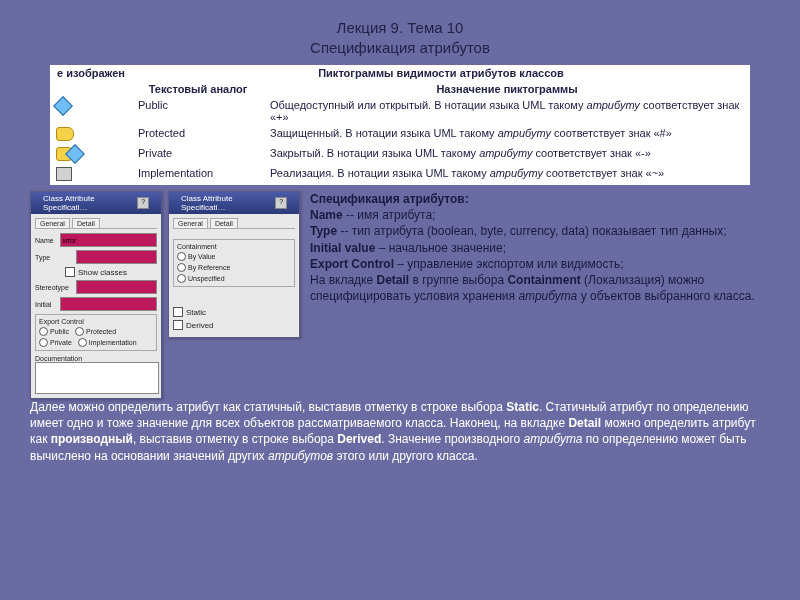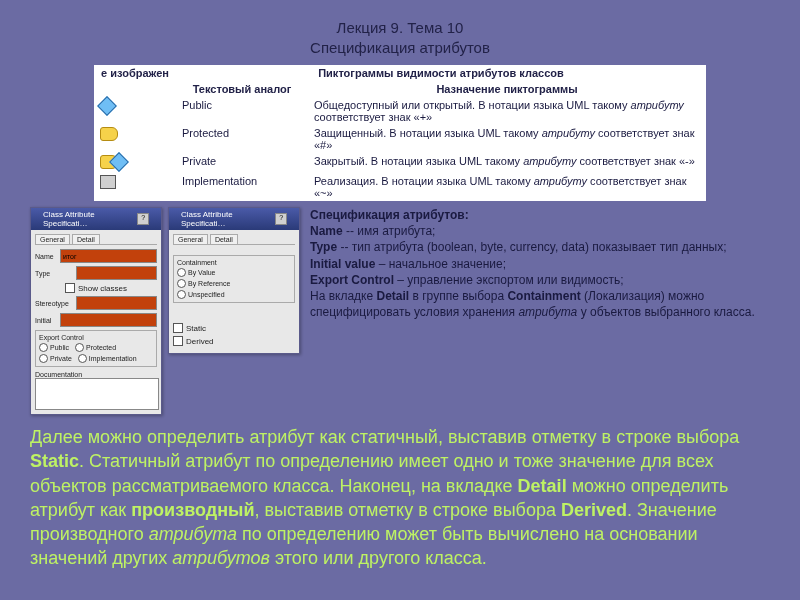--- a/index.html
+++ b/index.html
@@ -20,21 +20,21 @@
     text-align: center;
     font-weight: normal;
     font-size: 15px;
     color: #222248;
     margin-bottom: 8px;
     line-height: 1.3;
   }
   .tbl {
     background: #ffffff;
     border-collapse: collapse;
-    width: 612px;
+    width: 700px;
     margin: 0 auto 6px auto;
   }
   .tbl th, .tbl td {
     padding: 2px 6px;
     text-align: left;
     vertical-align: top;
     font-size: 11px;
   }
   .tbl th {
     font-weight: bold;
@@ -92,21 +92,21 @@
     color: #000;
   }
   .dlg-body { padding: 4px; }
   .dlg-tabs { display: flex; gap: 2px; border-bottom: 1px solid #aaa; margin-bottom: 4px; }
   .dlg-tab { background: #f0f0f0; border: 1px solid #aaa; border-bottom: none; padding: 1px 4px; font-size: 7px; }
   .fld { display: flex; align-items: center; gap: 3px; margin-bottom: 3px; }
   .fld label { width: 38px; font-size: 7px; }
   .fld input[type="text"], .fld .sel {
     flex: 1;
     height: 12px;
-    background: #c2410c;
+    background: #be185d;
     border: 1px solid #888;
     font-size: 7px;
     padding: 0 2px;
   }
   .grp {
     border: 1px solid #aaa;
     padding: 3px;
     margin-bottom: 4px;
     font-size: 7px;
   }
@@ -118,24 +118,24 @@
   .txtarea { width: 100%; height: 30px; background: #fff; border: 1px solid #888; }
   .spec-text {
     flex: 1;
     font-size: 12px;
     line-height: 1.35;
     color: #1a1a40;
     padding-left: 4px;
   }
   .spec-text p { margin: 0; }
   .bottom-text {
-    margin-top: 10px;
-    font-size: 18px;
+    margin-top: 0;
+    font-size: 12px;
     line-height: 1.35;
-    color: #bef264;
+    color: #ffffff;
   }
   .bottom-text p { margin: 0; }
   em.attr { font-style: italic; }
 </style>
 </head>
 <body>
 
 <div class="page">
 
   <div class="title-block">

